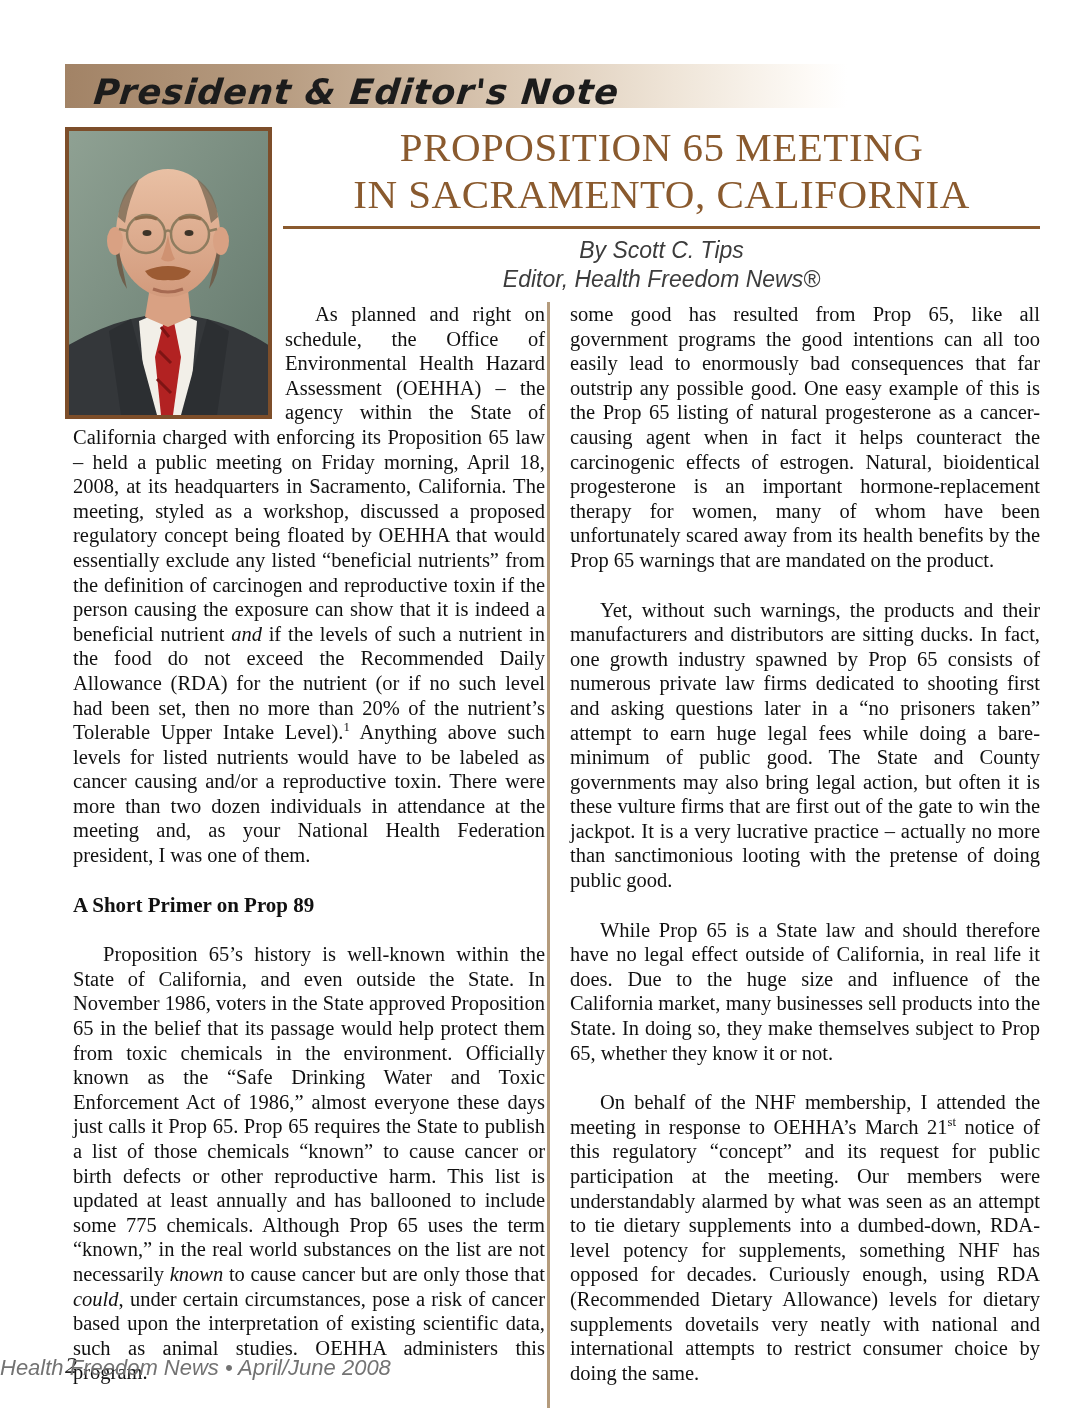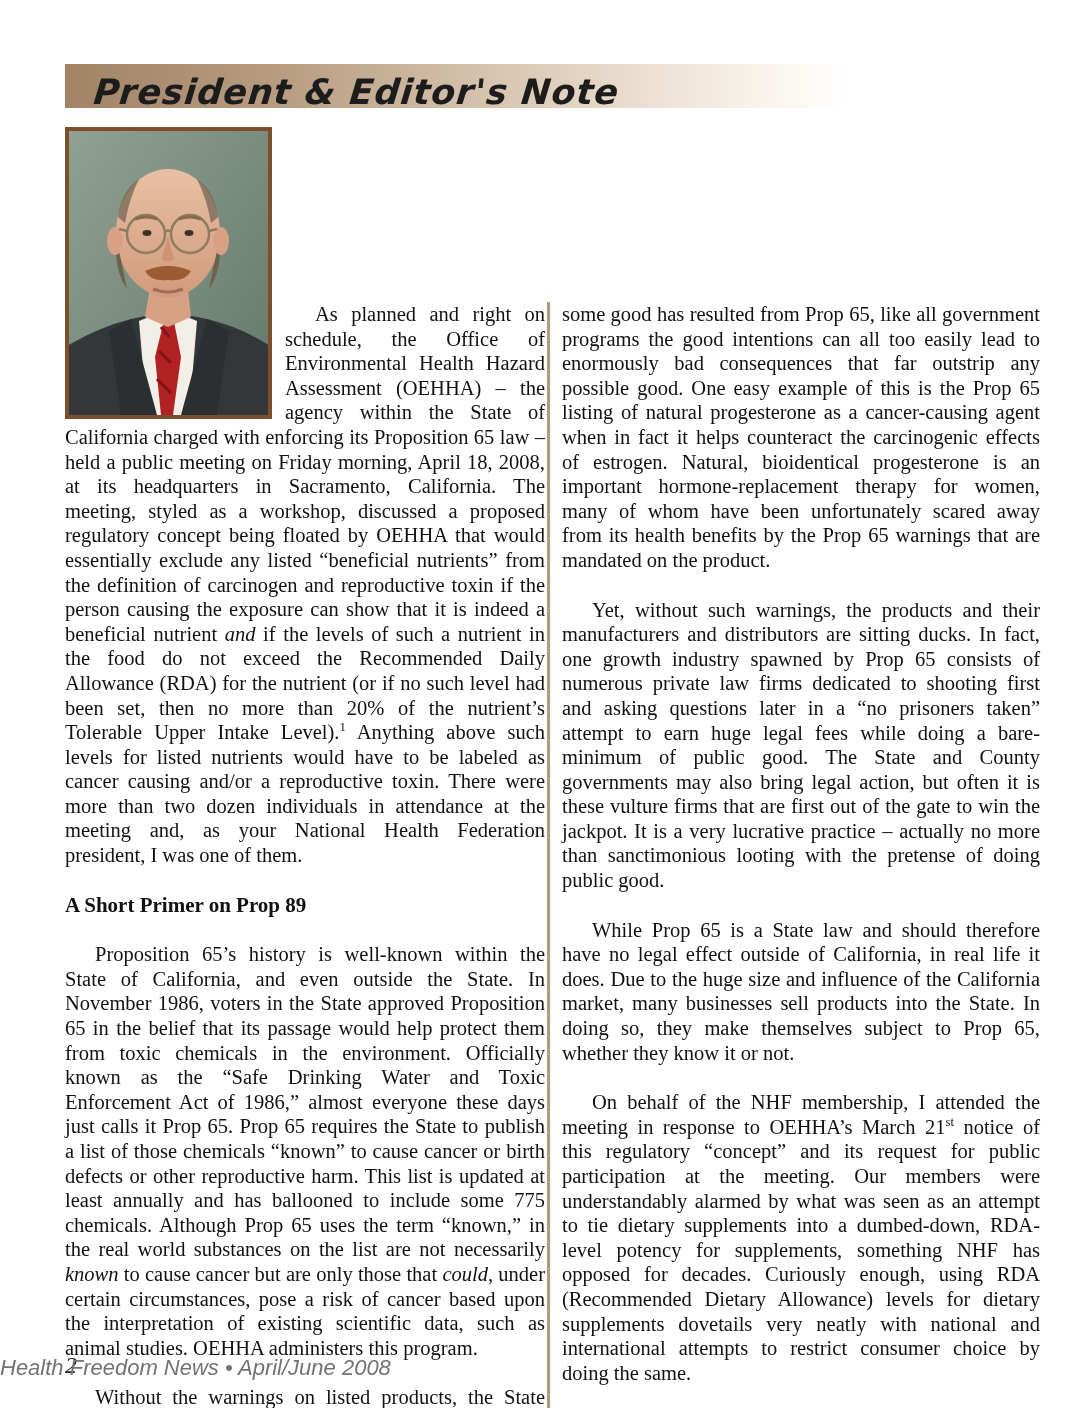--- a/index.html
+++ b/index.html
@@ -62,21 +62,21 @@
     display:flex;align-items:stretch;
   }
   .col-left{width:480px;}
   .col-divider{width:3px;background:#b49b7c;margin-left:2px;margin-right:12px;}
   .col-right{flex:1;}
 
   .photo-spacer{float:left;width:220px;height:119px;}
 
   .para,.subhead{
     font-size:20.5px;line-height:24.6px;text-align:justify;
-    margin:25px 0 0 0;
+    margin:25px 0 0 8px;
   }
   .para{text-indent:30px;}
   .para.no-indent{text-indent:0;}
   .col-content > :first-child{margin-top:0;}
   .subhead{font-weight:bold;text-align:left;font-size:21px;}
   .para sup,.subhead sup{font-size:0.62em;line-height:0;}
   .para em{font-style:italic;}
 
   
   .footer-pagenum{
@@ -143,20 +143,27 @@
       <path d="M66,88 Q78,84 88,88 M110,88 Q120,84 132,88" stroke="#8a6a4a" stroke-width="3" fill="none"></path>
 
       <path d="M99,104 Q95,122 92,128 Q99,133 106,128 Q102,122 99,104" fill="#cf9272"></path>
 
       <path d="M76,140 Q99,130 122,140 Q116,151 99,149 Q82,151 76,140 Z" fill="#9c5b33"></path>
 
       <path d="M84,158 Q99,164 114,158" stroke="#a66a52" stroke-width="3" fill="none"></path>
     </svg>
   </div>
 
+  <div class="title-block">
+    <h1 class="headline">PROPOSITION 65 MEETING</h1>
+    <h1 class="headline">IN SACRAMENTO, CALIFORNIA</h1>
+    <div class="headline-rule"></div>
+    <div class="byline">By Scott C. Tips</div>
+    <div class="byline2">Editor, Health Freedom News®</div>
+  </div>
 
   <div class="body-columns">
     <div class="col-left">
       <div class="photo-spacer"></div>
       <div class="col-content">
           <p class="para"><span>As planned and right on schedule, the Office of Environmental Health Hazard Assessment (OEHHA) – the agency within the State of California charged with enforcing its Proposition 65 law – held a public meeting on Friday morning, April 18, 2008, at its headquarters in Sacramento, California.  The meeting, styled as a workshop, discussed a proposed regulatory concept being floated by OEHHA that would essentially exclude any listed “beneficial nutrients” from the definition of carcinogen and reproductive toxin if the person causing the exposure can show that it is indeed a beneficial nutrient </span><em>and</em><span> if the levels of such a nutrient in the food do not exceed the Recommended Daily Allowance (RDA) for the nutrient (or if no such level had been set, then no more than 20% of the nutrient’s Tolerable Upper Intake Level).</span><sup>1</sup><span>  Anything above such levels for listed nutrients would have to be labeled as cancer causing and/or a reproductive toxin.  There were more than two dozen individuals in attendance at the meeting and, as your National Health Federation president, I was one of them.</span></p>
           <h3 class="subhead"><span>A Short Primer on Prop 89</span></h3>
           <p class="para"><span>Proposition 65’s history is well-known within the State of California, and even outside the State.  In November 1986, voters in the State approved Proposition 65 in the belief that its passage would help protect them from toxic chemicals in the environment.  Officially known as the “Safe Drinking Water and Toxic Enforcement Act of 1986,” almost everyone these days just calls it Prop 65. Prop 65 requires the State to publish a list of those chemicals “known” to cause cancer or birth defects or other reproductive harm.  This list is updated at least annually and has ballooned to include some 775 chemicals.  Although Prop 65 uses the term “known,” in the real world substances on the list are not necessarily </span><em>known</em><span> to cause cancer but are only those that </span><em>could</em><span>, under certain circumstances, pose a risk of cancer based upon the interpretation of existing scientific data, such as animal studies. OEHHA administers this program.</span></p>
           <p class="para"><span>Without the warnings on listed products, the State Attorney General, District Attorneys, or even private legal bounty hunters can sue those companies in violation of Prop 65, </span></p>
         </div>

